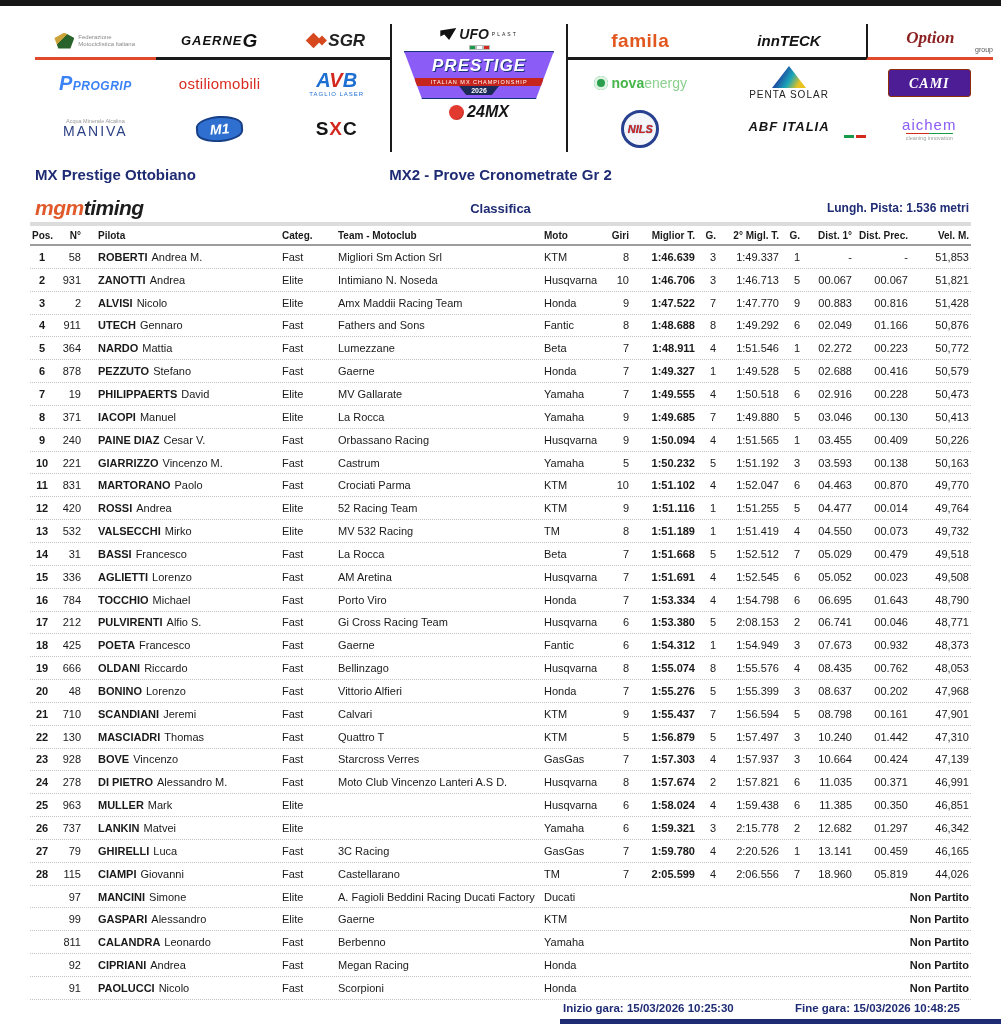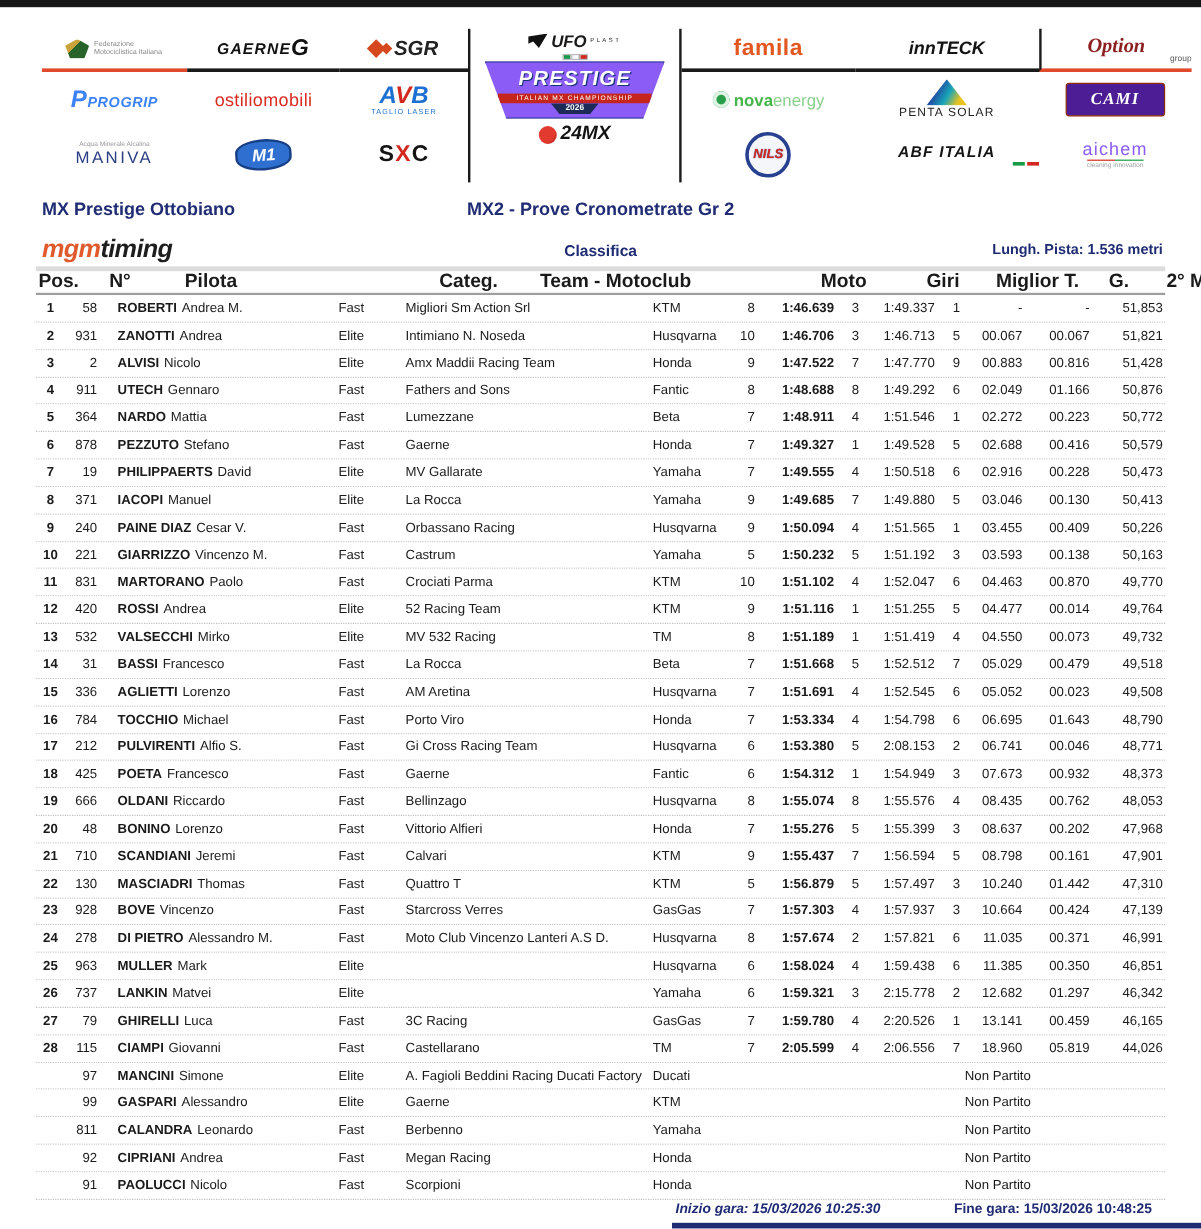--- a/index.html
+++ b/index.html
@@ -84,43 +84,43 @@
   .event-title  { position:absolute; top:166px; left:35px; font-size:15px; font-weight:bold; color:#1f2c74; }
   .session-title{ position:absolute; top:166px; left:0; width:1001px; text-align:center; font-size:15px; font-weight:bold; color:#1f2c74; }
   .mgm { position:absolute; top:196px; left:35px; font-style:italic; font-weight:bold; font-size:21px; letter-spacing:-.5px; }
   .mgm .mgm1 { color:#e05a2b; } .mgm .mgm2 { color:#1d1d1d; }
   .classifica { position:absolute; top:201px; left:0; width:1001px; text-align:center; font-size:13px; font-weight:bold; color:#1f2c74; }
   .track-len { position:absolute; top:201px; right:32px; font-size:12px; font-weight:bold; color:#1f2c74; }
 
   
   .table { position:absolute; top:222px; left:30px; width:941px; }
   .grid-row { display:grid; grid-template-columns:24px 34px 190px 52px 210px 64px 30px 66px 20px 64px 20px 52px 60px 55px; align-items:center; }
-  .thead { height:24px; font-weight:bold; font-size:16px; border-top:4px solid #dcdcdc; border-bottom:2px solid #9e9e9e;gap:28px; }
+  .thead { height:24px; font-weight:bold; font-size:10px; border-top:4px solid #dcdcdc; border-bottom:2px solid #9e9e9e; }
   .row { height:22.85px; font-size:11px; border-bottom:1px dotted #c2c2c2; background:#fff; }
   .cell { white-space:nowrap; }
   .pos { text-align:center; font-weight:bold; }
   .num { text-align:right; padding-right:7px; }
   .pilota { text-align:left; padding-left:10px; overflow:hidden; }
   .pilota .gname { margin-left:4px; font-weight:normal; }
   .categ { text-align:left; padding-left:4px; }
   .team { text-align:left; padding-left:8px; overflow:hidden; }
   .moto { text-align:left; padding-left:4px; }
   .giri { text-align:right; padding-right:5px; }
   .best { text-align:right; font-weight:bold; padding-right:5px; }
   .gcol { text-align:right; padding-right:4px; }
   .second { text-align:right; padding-right:5px; }
   .dist1 { text-align:right; padding-right:4px; }
   .distp { text-align:right; padding-right:8px; }
   .vel { text-align:right; padding-right:2px; }
-  .status { grid-column:12/15; text-align:left; padding-right:2px; }
+  .status { grid-column:12/15; text-align:right; padding-right:2px;font-weight:bold; }
   .thead .pos { font-weight:bold; text-align:left; padding-left:2px; }
   .thead .best,.thead .num { font-weight:bold; }
 
   
-  .foot-start { position:absolute; top:1002px; left:563px; font-size:11.5px; font-weight:bold; color:#1f2c74;font-style:italic; }
+  .foot-start { position:absolute; top:1002px; left:563px; font-size:11.5px; font-weight:bold; color:#1f2c74; }
   .foot-end   { position:absolute; top:1002px; left:795px; font-size:11.5px; font-weight:bold; color:#1f2c74; }
   .bottombar  { position:absolute; bottom:0; left:560px; right:0; height:5px; background:#1f2c74; }
 </style>
 </head>
 <body>
 
 <div class="page">
   <div class="topbar"></div>
 
   <div class="band">

